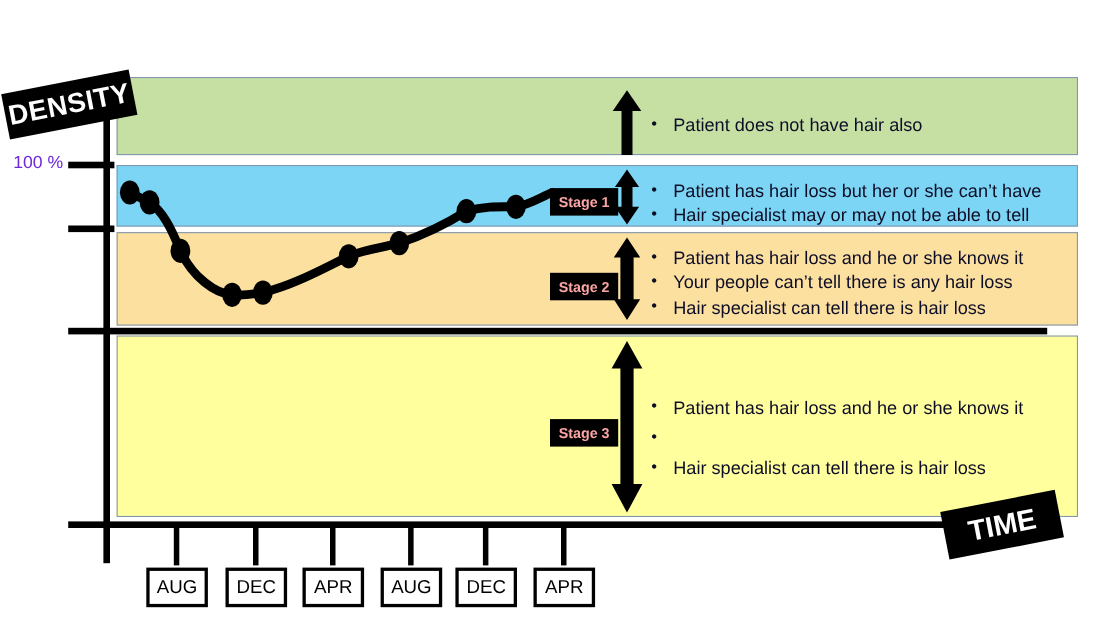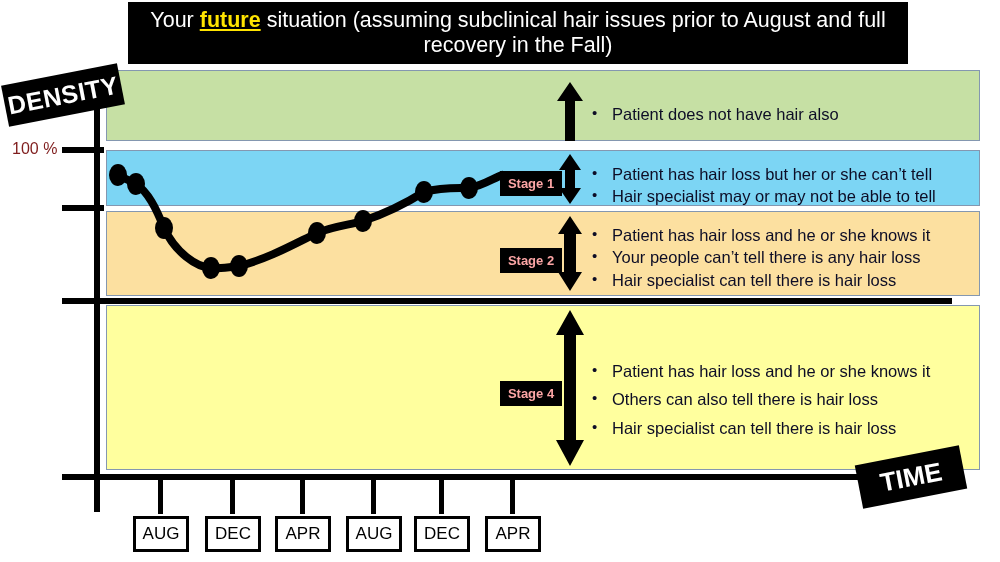--- a/index.html
+++ b/index.html
@@ -19,21 +19,21 @@
        display:flex;align-items:center;justify-content:center;}
   #density-tag{left:4px;top:74px;width:118px;height:42px;font-size:25px;
        transform:rotate(-11deg);letter-spacing:.5px;}
   #time-tag{left:858px;top:455px;width:106px;height:44px;font-size:26px;
        transform:rotate(-11deg);}
 
   
   .axis-v{position:absolute;left:94px;top:68px;width:6px;height:444px;background:#000;}
   .axis-h{position:absolute;left:62px;top:474px;width:890px;height:6px;background:#000;}
   .ytick{position:absolute;left:62px;width:42px;height:6px;background:#000;}
-  .ylabel{position:absolute;font-size:16px;color:#7f1d1d;}
+  .ylabel{position:absolute;font-size:16px;color:#6d28d9;}
   .xtick{position:absolute;width:5px;height:38px;background:#000;top:476px;}
   .xbox{position:absolute;top:516px;width:56px;height:36px;border:3px solid #000;
         background:#fff;display:flex;align-items:center;justify-content:center;
         font-size:17px;color:#000;box-sizing:border-box;}
 
   
   .band{position:absolute;border:1px solid #8497b0;box-sizing:border-box;}
   #band-green{left:106px;top:70px;width:874px;height:71px;background:#c6e0a4;}
   #band-blue{left:106px;top:150px;width:874px;height:56px;background:#7cd5f4;}
   #band-orange{left:106px;top:211px;width:874px;height:85px;background:#fce0a0;}
@@ -58,25 +58,20 @@
   #bl-yellow{left:592px;top:360px;}
 
   svg.overlay{position:absolute;left:0;top:0;width:1000px;height:562px;
     pointer-events:none;}
 </style>
 </head>
 <body>
 
 <div id="stage">
 
-  <div class="title-bar">
-    <span>
-      <span>Your </span><span class="hl">future</span><span> situation (assuming subclinical hair issues prior to August and full  recovery in the Fall)</span>
-    </span>
-  </div>
 
   <div class="band" id="band-green"></div>
   <div class="band" id="band-blue"></div>
   <div class="band" id="band-orange"></div>
   <div class="band" id="band-yellow"></div>
 
   <div class="sep" style="top:298px"></div>
 
   <div class="axis-v"></div>
   <div class="axis-h"></div>
@@ -131,33 +126,33 @@
       <ellipse cx="239" cy="266" rx="9" ry="11" fill="#000"></ellipse>
       <ellipse cx="317" cy="233" rx="9" ry="11" fill="#000"></ellipse>
       <ellipse cx="363" cy="221" rx="9" ry="11" fill="#000"></ellipse>
       <ellipse cx="424" cy="192" rx="9" ry="11" fill="#000"></ellipse>
       <ellipse cx="469" cy="188" rx="9" ry="11" fill="#000"></ellipse>
     </g>
   </svg>
 
   <div class="badge" id="badge1">Stage 1</div>
   <div class="badge" id="badge2">Stage 2</div>
-  <div class="badge" id="badge3">Stage 4</div>
+  <div class="badge" id="badge3">Stage 3</div>
 
   <div class="bullets" id="bl-green">
     <div class="row">
         <span class="dot">•</span>
       <span>Patient does not have hair also</span>
       </div>
   </div>
 
   <div class="bullets" id="bl-blue">
     <div class="row">
         <span class="dot">•</span>
-      <span>Patient has hair loss but her or she can’t tell</span>
+      <span>Patient has hair loss but her or she can’t have</span>
       </div>
     <div class="row">
         <span class="dot">•</span>
       <span>Hair specialist may or may not be able to tell</span>
       </div>
   </div>
 
   <div class="bullets" id="bl-orange">
     <div class="row">
         <span class="dot">•</span>
@@ -173,21 +168,20 @@
       </div>
   </div>
 
   <div class="bullets" id="bl-yellow">
     <div class="row">
         <span class="dot">•</span>
       <span>Patient has hair loss and he or she knows it</span>
       </div>
     <div class="row" style="margin-top:6px">
         <span class="dot">•</span>
-      <span>Others can also tell there is hair loss</span>
       </div>
     <div class="row" style="margin-top:6px">
         <span class="dot">•</span>
       <span>Hair specialist can tell there is  hair loss</span>
       </div>
   </div>
 
 </div>
 
 </body></html>

